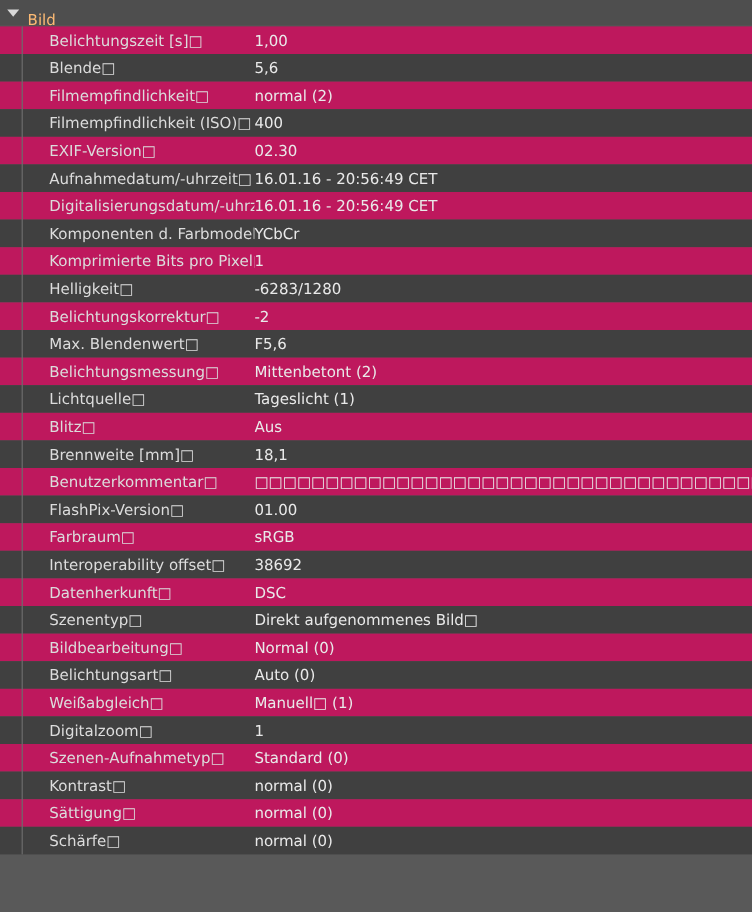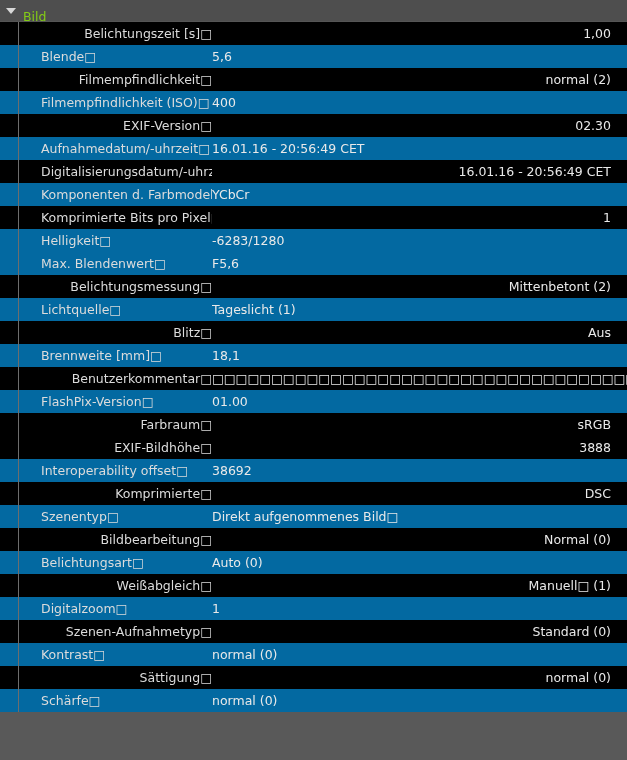--- a/index.html
+++ b/index.html
@@ -33,39 +33,38 @@
   .group-header .tri {
     width: 0;
     height: 0;
     border-left: 5px solid transparent;
     border-right: 5px solid transparent;
     border-top: 6px solid #d8d8d8;
     margin-right: 7px;
   }
   .group-header .title {
     font-size: 12.5px;
-    color: #84cc16;
+    color: #fdba74;
     font-weight: normal;
     margin-top: 12px;
   }
   .rows {
     position: relative;
   }
   .row {
     display: flex;
     height: 23px;
     align-items: center;
     box-sizing: border-box;
   }
   .row.alt {
-    background: #000000;
-    text-align: right;
+    background: #be185d;
   }
   .row.plain {
-    background: #0369a1;
+    background: #404040;
   }
   .cell-key {
     width: 212px;
     min-width: 212px;
     padding-left: 41px;
     box-sizing: border-box;
     color: #dcdcdc;
     white-space: nowrap;
     overflow: hidden;
   }
@@ -134,20 +133,24 @@
         <div class="cell-val">YCbCr</div>
       </div>
       <div class="row alt">
         <div class="cell-key">Komprimierte Bits pro Pixel□</div>
         <div class="cell-val">1</div>
       </div>
       <div class="row plain">
         <div class="cell-key">Helligkeit□</div>
         <div class="cell-val">-6283/1280</div>
       </div>
+      <div class="row alt">
+        <div class="cell-key">Belichtungskorrektur□</div>
+        <div class="cell-val">-2</div>
+      </div>
       <div class="row plain">
         <div class="cell-key">Max. Blendenwert□</div>
         <div class="cell-val">F5,6</div>
       </div>
       <div class="row alt">
         <div class="cell-key">Belichtungsmessung□</div>
         <div class="cell-val">Mittenbetont (2)</div>
       </div>
       <div class="row plain">
         <div class="cell-key">Lichtquelle□</div>
@@ -166,30 +169,26 @@
         <div class="cell-val boxes">□□□□□□□□□□□□□□□□□□□□□□□□□□□□□□□□□□□□□□□□□□□□□□□□□□□□□□□□□□□□□□□</div>
       </div>
       <div class="row plain">
         <div class="cell-key">FlashPix-Version□</div>
         <div class="cell-val">01.00</div>
       </div>
       <div class="row alt">
         <div class="cell-key">Farbraum□</div>
         <div class="cell-val">sRGB</div>
       </div>
-      <div class="row alt">
-        <div class="cell-key">EXIF-Bildhöhe□</div>
-        <div class="cell-val">3888</div>
-      </div>
       <div class="row plain">
         <div class="cell-key">Interoperability offset□</div>
         <div class="cell-val">38692</div>
       </div>
       <div class="row alt">
-        <div class="cell-key">Komprimierte□</div>
+        <div class="cell-key">Datenherkunft□</div>
         <div class="cell-val">DSC</div>
       </div>
       <div class="row plain">
         <div class="cell-key">Szenentyp□</div>
         <div class="cell-val">Direkt aufgenommenes Bild□</div>
       </div>
       <div class="row alt">
         <div class="cell-key">Bildbearbeitung□</div>
         <div class="cell-val">Normal (0)</div>
       </div>

